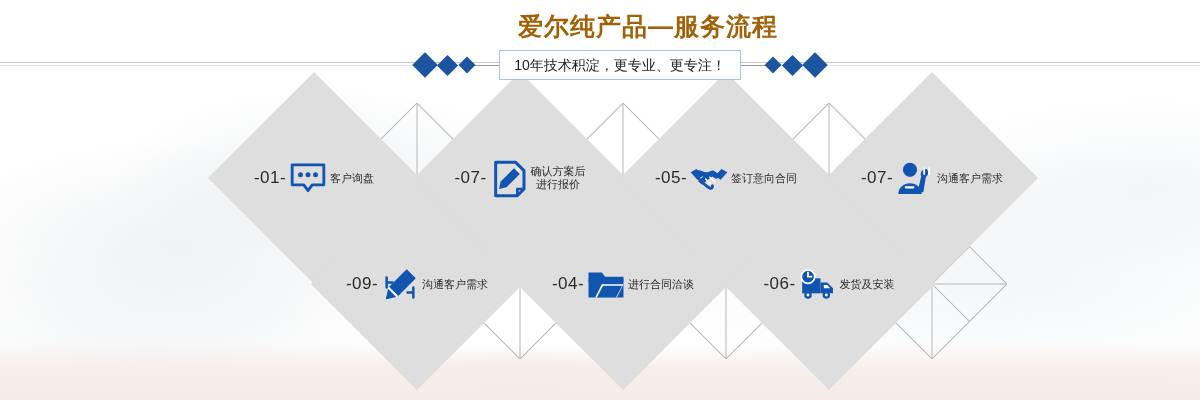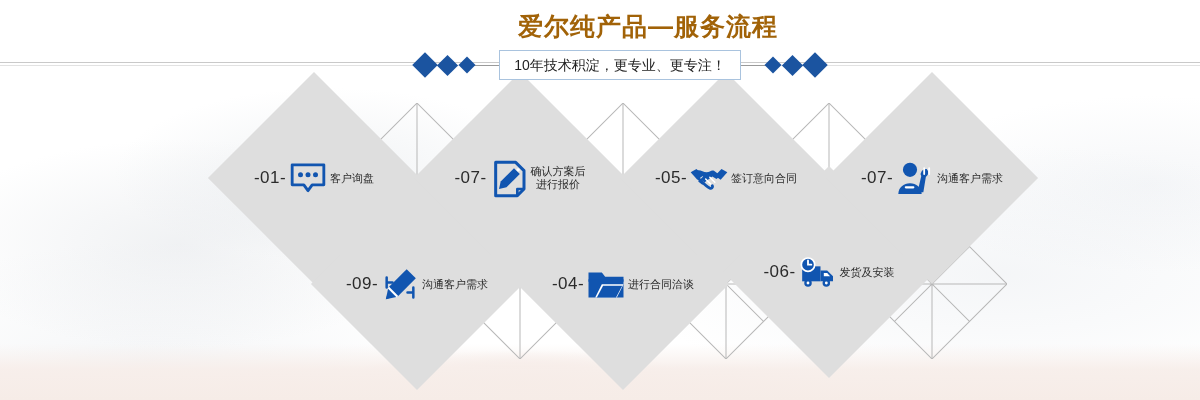--- a/index.html
+++ b/index.html
@@ -239,21 +239,21 @@
       <path d="M2 16l7-4 8 8-7 5z" fill="#1155b0"></path>
       <path d="M46 16l-7-4-8 8 7 5z" fill="#1155b0"></path>
       <path d="M9 14c4-2 8 2 12 2s5-3 9-2l8 6-5 4-5-3-8 6-4 4-5-4 6-6-4-3z" fill="#1155b0"></path>
       <path d="M16 27l5 5M20 24l6 6M25 22l6 6" stroke="#fff" stroke-width="1.8" stroke-linecap="round"></path>
       <path d="M12 24c3 3 10 10 13 11 2 1 4-1 3-3" stroke="#1155b0" stroke-width="3.4" stroke-linecap="round"></path>
     </svg>
           </div>
           <div class="step-label">签订意向合同</div>
         </div>
       </div>
-      <div class="cell solid" style="left: 754px; top: 197px;">
+      <div class="cell solid" style="left: 754px; top: 209px;">
         <div class="shape"></div>
         <div class="content">
           <div class="step-num">-06-</div>
           <div class="step-icon">
             <svg viewBox="0 0 48 48" fill="none">
       <path d="M5 16h22v18H5z" fill="#1155b0"></path>
       <path d="M27 21h8l7 7v6h-15z" fill="#1155b0"></path>
       <path d="M31 24h4l3.5 4H31z" fill="#fff"></path>
       <circle cx="12" cy="36" r="4.5" fill="#1155b0"></circle>
               <circle cx="12" cy="36" r="1.7" fill="#fff"></circle>

